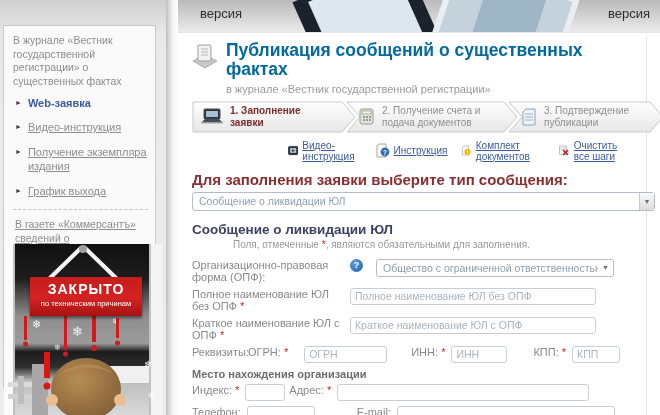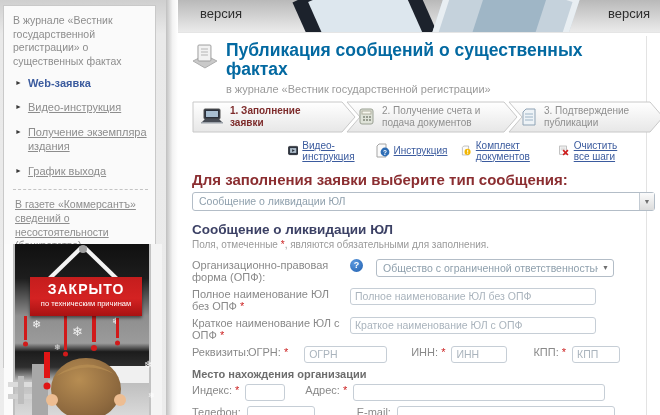--- a/index.html
+++ b/index.html
@@ -3,21 +3,21 @@
 <meta charset="utf-8">
 <style>
   * { margin:0; padding:0; box-sizing:border-box; }
   html,body { width:660px; height:415px; overflow:hidden; background:#fff;
     font-family:"Liberation Sans", sans-serif; }
   .page { display:flex; width:660px; height:415px; position:relative; }
 
   
   .sidebar { width:166px; height:415px; position:relative;
     background:linear-gradient(180deg,#cfcfcf 0,#e9e9e9 34px,#ececec 100%); flex:0 0 166px;}
-  .side-box { position:absolute; left:3px; top:5px; width:153px;
+  .side-box { position:absolute; left:3px; top:25px; width:153px;
     background:#fafafa; border:1px solid #c9c9c9; padding:8px 7px 10px 9px; }
   .side-title { font-size:10.5px; color:#8d8d8d; line-height:1.3; margin-bottom:8px; }
   .side-item { display:flex; align-items:flex-start; margin:0 0 11px 2px; }
   .bullet { font-size:7px; color:#3a3a3a; margin:2px 6px 0 0; }
   .side-link { font-size:11px; color:#8d8d8d; text-decoration:underline; cursor:pointer; line-height:1.25;}
   .side-link.active { color:#3b5b9e; font-weight:bold; text-decoration:none; }
   .dash { border-top:1px dashed #c4c4c4; margin:8px 0; }
   .side-group-link { display:block; font-size:10.5px; color:#8d8d8d; text-decoration:underline;
     cursor:pointer; line-height:1.3; margin:2px 0 2px 2px;}
 
@@ -75,21 +75,21 @@
 
   .select { border:1px solid #b3bdc7; border-radius:3px; background:#fff; height:19px;
     display:flex; align-items:center; cursor:pointer; position:relative; }
   .select .val { flex:1; font-size:10.5px; color:#8fa0ad; padding-left:6px; white-space:nowrap; overflow:hidden;}
   .select .arr { width:15px; align-self:stretch; border-left:1px solid #c3cbd3; display:flex;
     align-items:center; justify-content:center; font-size:7px; color:#6f6f6f;
     background:linear-gradient(180deg,#fbfbfb,#dcdcdc); }
   .select-lg { width:463px; margin-top:4px; }
 
   .sect-title { font-size:13.5px; font-weight:bold; color:#3c4165; margin-top:11px; }
-  .note { font-size:10px; color:#9a9a9a; margin-top:2px; }
+  .note { font-size:10px; color:#9a9a9a; margin-top:2px;margin-left:41px; }
   .star { color:#cc2222; }
 
   
   .frm { margin-top:9px; font-size:11px; color:#898989; }
   .frow { display:flex; align-items:flex-start; margin-bottom:5px; }
   .lbl { color:#898989; }
   input.tx { height:17px; border:1px solid #c6ced6; border-radius:3px; font-size:10.5px;
     color:#444; padding:0 4px; font-family:"Liberation Sans",sans-serif; background:#fff;}
   input.tx::placeholder { color:#aab4bd; }
   .help { width:13px; height:13px; border-radius:50%; background:radial-gradient(circle at 35% 30%,#5d9ae0,#1f5fae);
@@ -343,21 +343,21 @@
           <input class="tx" style="width: 56px; margin-left: 6px;" placeholder="ИНН">
           <span class="lbl" style="margin-left:26px"><span>КПП:</span> <span class="star">*</span></span>
           <input class="tx" style="width: 48px; margin-left: 6px;" placeholder="КПП">
         </div>
 
         <div class="bold-lbl">Место нахождения организации</div>
 
         <div class="frow">
           <span class="lbl"><span>Индекс:</span> <span class="star">*</span></span>
           <input class="tx" style="width: 40px; margin-left: 6px;">
-          <span class="lbl" style="margin-left:20px"><span>Адрес:</span> <span class="star">*</span></span>
+          <span class="lbl" style="margin-left:4px"><span>Адрес:</span> <span class="star">*</span></span>
           <input class="tx" style="width: 252px; margin-left: 6px;">
         </div>
 
         <div class="frow">
           <span class="lbl">Телефон:</span>
           <input class="tx" style="width: 68px; margin-left: 6px;">
           <span class="lbl" style="margin-left:42px">E-mail:</span>
           <input class="tx" style="width: 218px; margin-left: 6px;">
         </div>
 

